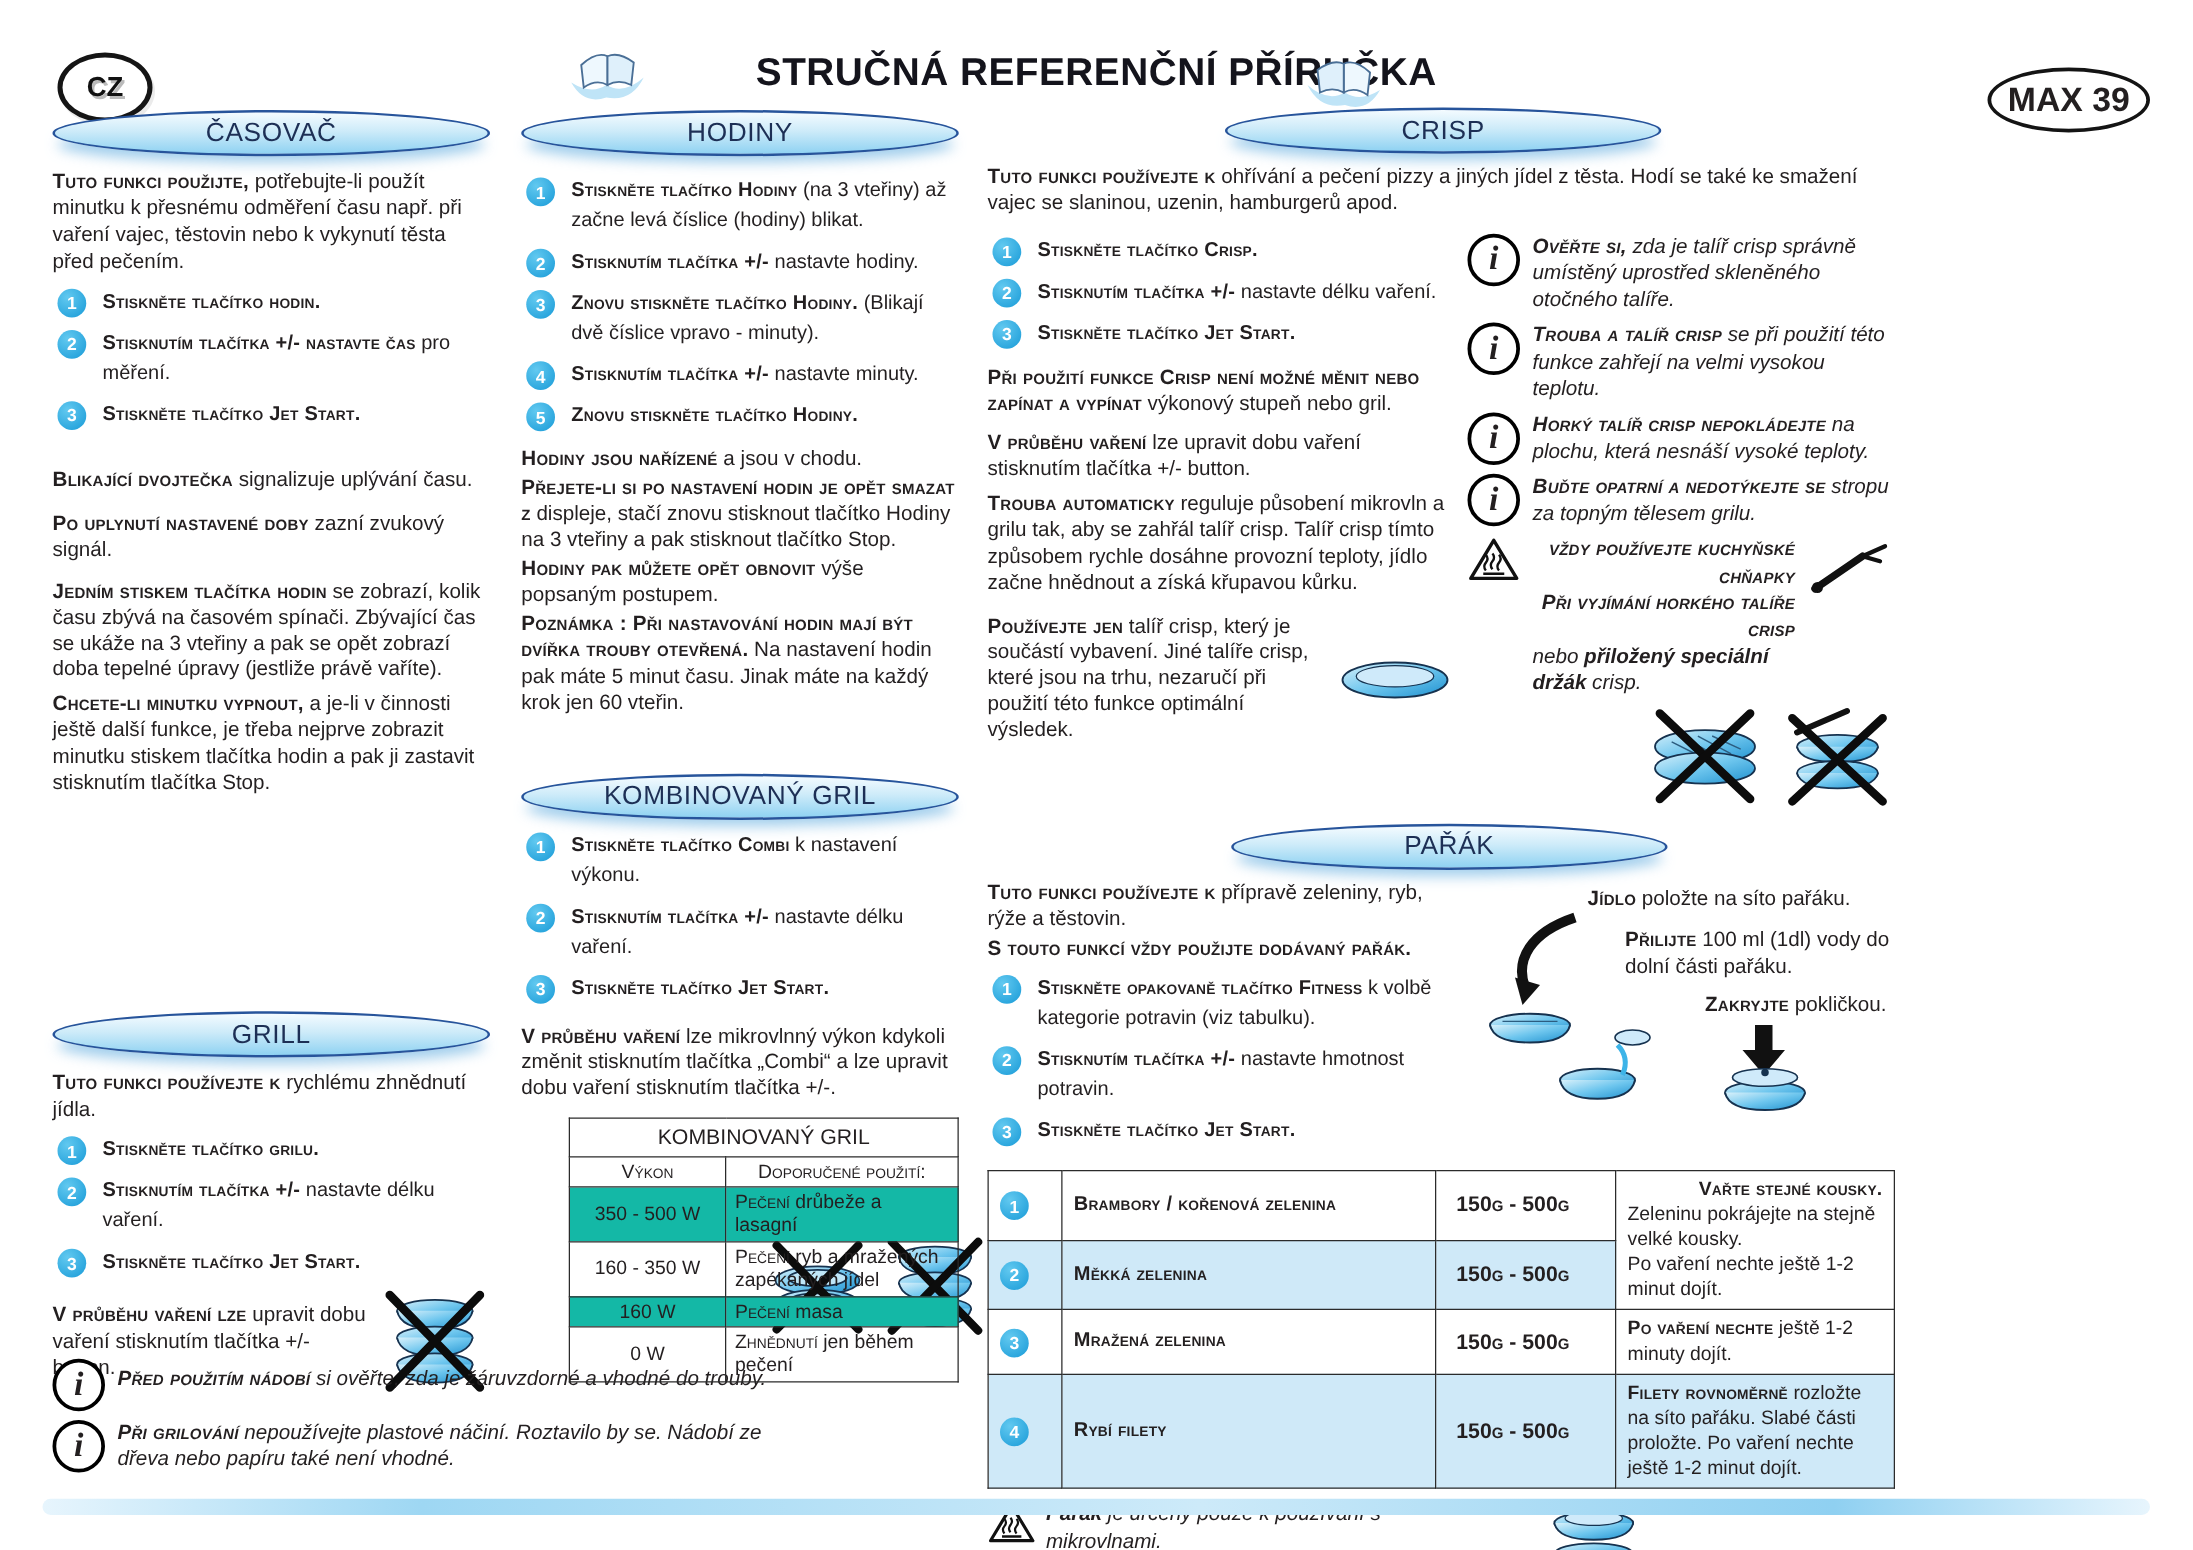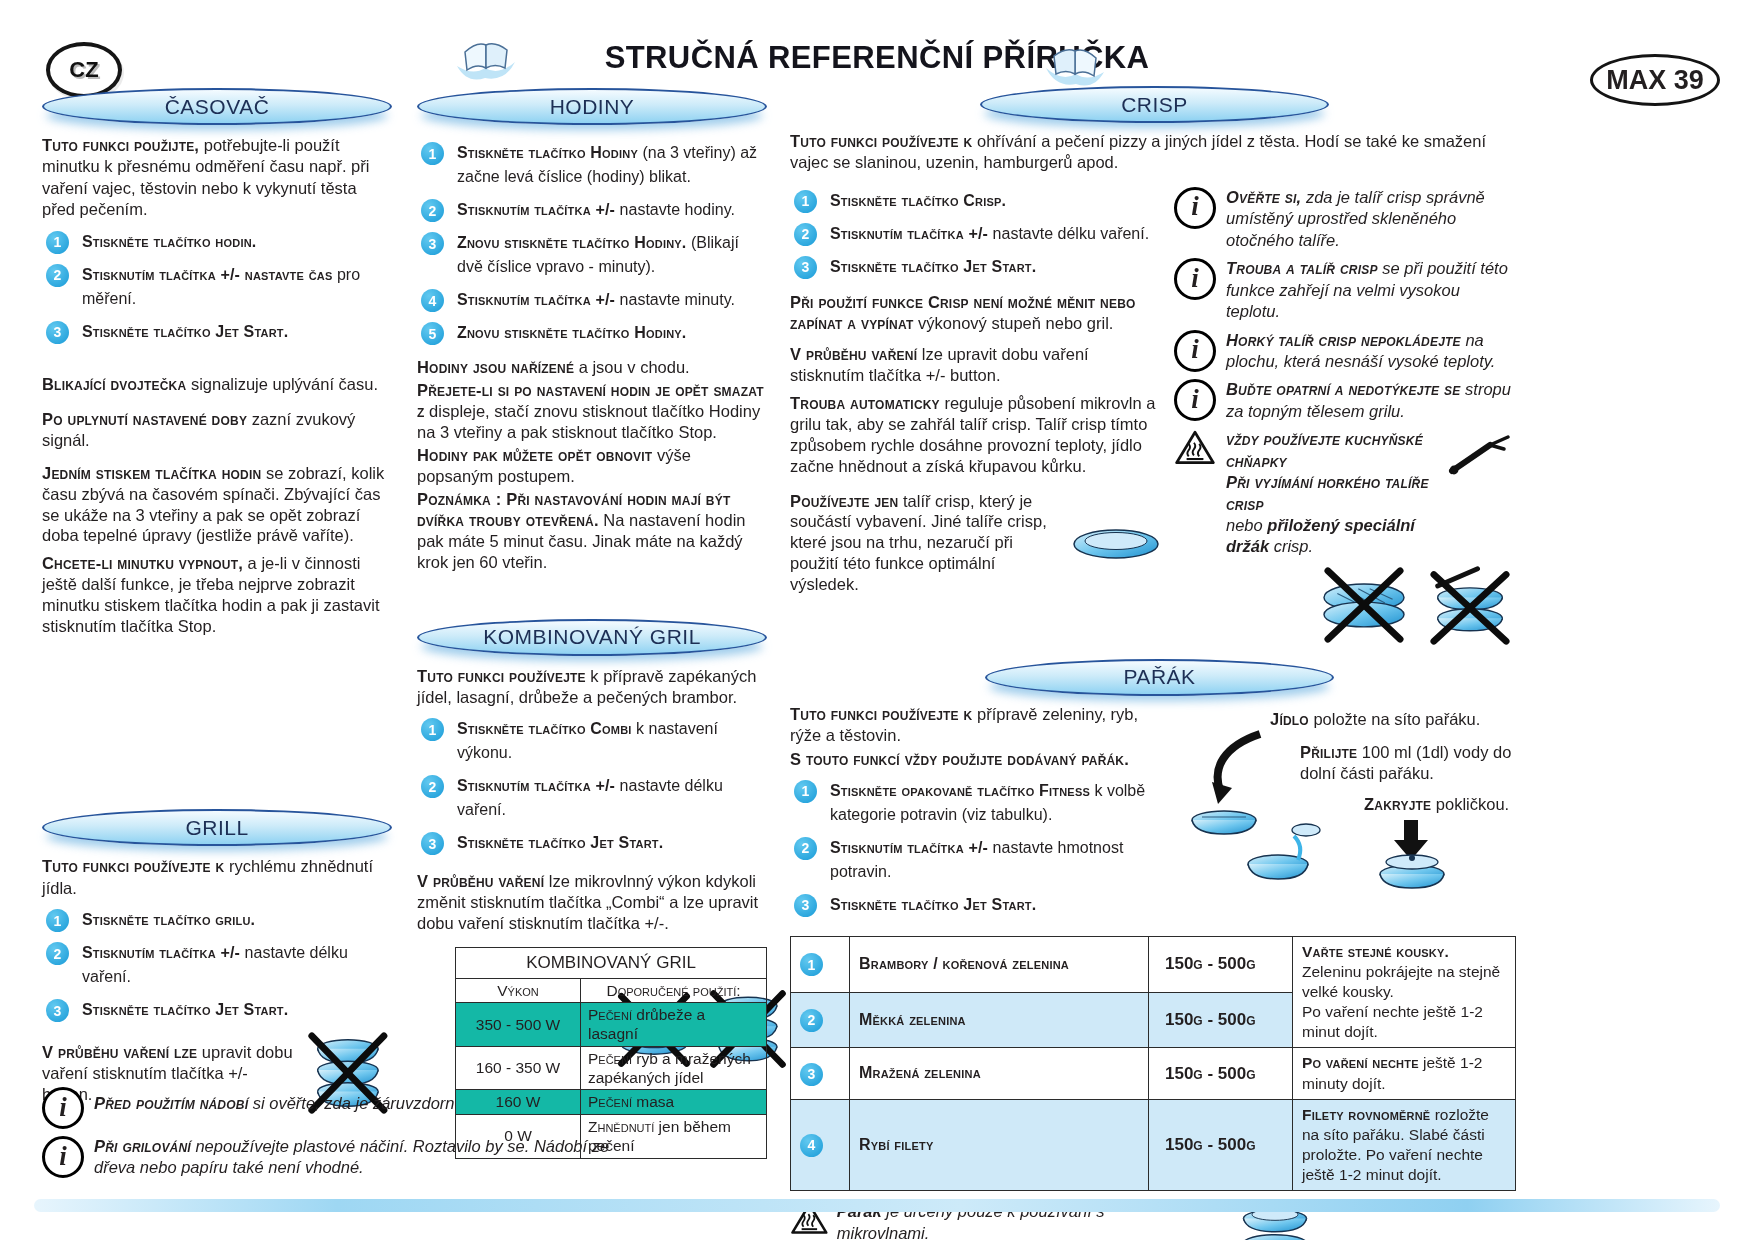--- a/index.html
+++ b/index.html
@@ -1,19 +1,19 @@
 <!DOCTYPE html>
 <html><head>
 <meta charset="utf-8">
 <style>
   html,body{margin:0;padding:0;}
   body{width:1754px;height:1240px;position:relative;background:#fff;
        font-family:"Liberation Sans",sans-serif;color:#231f20;overflow:hidden;}
   
-  .sc-lead{font-weight:bold;font-variant:small-caps;letter-spacing:.2px;}
+  .sc-lead{font-weight:bold;font-variant:small-caps;letter-spacing:.2px;text-align:right;}
   .sc{font-variant:small-caps;}
   .it{font-style:italic;}
   .b{font-weight:bold;}
   .para{margin:7px 0;font-size:16.5px;line-height:1.27;}
   .intro{margin:10px 0 6px 0;font-size:16.5px;line-height:1.3;}
   
   .cz-badge{position:absolute;left:46px;top:42px;width:68px;height:48px;border:4px solid #151515;
     border-radius:50%;display:flex;align-items:center;justify-content:center;font-weight:bold;
     font-size:22px;color:#111;text-shadow:2px 2px 0 #bbb;box-shadow:2px 3px 0 #9993;}
   .page-title{position:absolute;left:0;right:0;top:40px;text-align:center;font-weight:bold;
@@ -219,21 +219,20 @@
       <span class="num">5</span>
       <span class="stext"><span class="sc-lead">Znovu stiskněte tlačítko Hodiny.</span><span></span></span>
     </div>
 
   <div class="para" style="margin-top:12px;margin-bottom:0"><span class="sc-lead">Hodiny jsou nařízené</span><span> a jsou v chodu.</span></div>
   <div class="para" style="margin:2px 0"><span class="sc-lead">Přejete-li si po nastavení hodin je opět smazat z</span><span> displeje, stačí znovu stisknout tlačítko Hodiny na 3 vteřiny a pak stisknout tlačítko Stop.</span></div>
   <div class="para" style="margin:2px 0"><span class="sc-lead">Hodiny pak můžete opět obnovit</span><span> výše popsaným postupem.</span></div>
   <div class="para" style="margin:2px 0"><span class="sc-lead">Poznámka : Při nastavování hodin mají být dvířka trouby otevřená.</span><span> Na nastavení hodin pak máte 5 minut času. Jinak máte na každý krok jen 60 vteřin.</span></div>
 
   <div class="ellipse" style="margin-top:46px">KOMBINOVANÝ GRIL</div>
-  <div class="intro"><span class="sc-lead">Tuto funkci používejte</span><span> k přípravě zapékaných jídel, lasagní, drůbeže a pečených brambor.</span></div>
   <div class="step">
       <span class="num">1</span>
       <span class="stext"><span class="sc-lead">Stiskněte tlačítko Combi</span><span> k nastavení výkonu.</span></span>
     </div>
   <div class="step">
       <span class="num">2</span>
       <span class="stext"><span class="sc-lead">Stisknutím tlačítka +/-</span><span> nastavte délku vaření.</span></span>
     </div>
   <div class="step">
       <span class="num">3</span>

